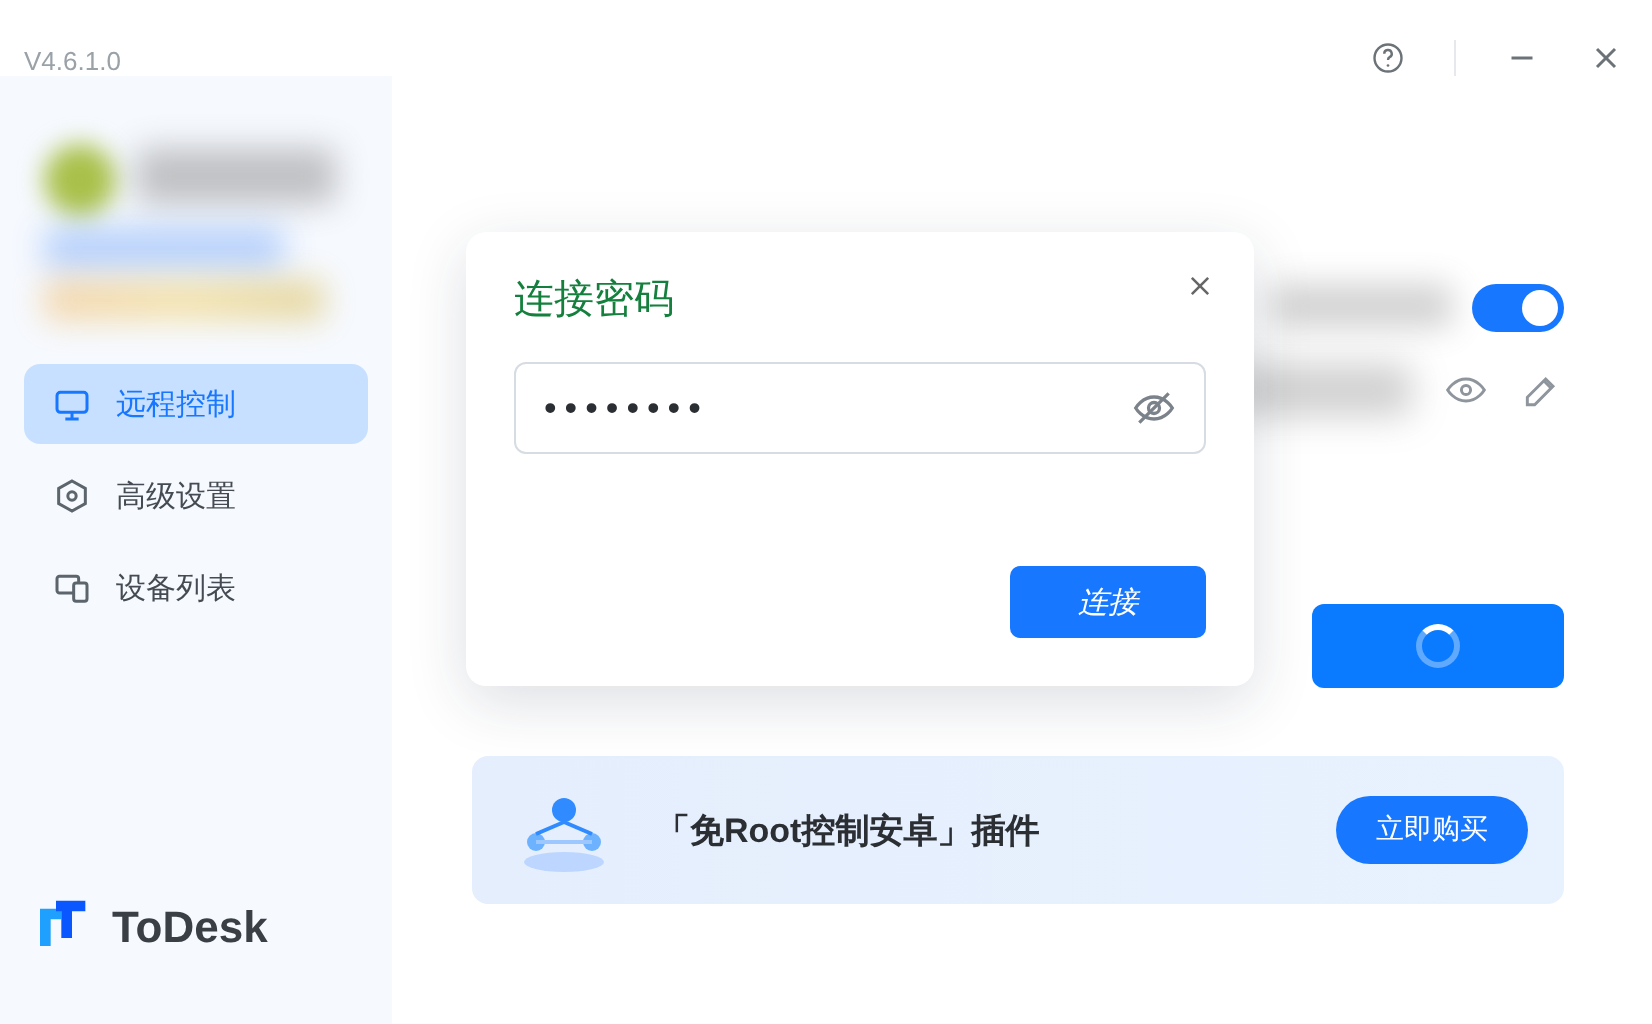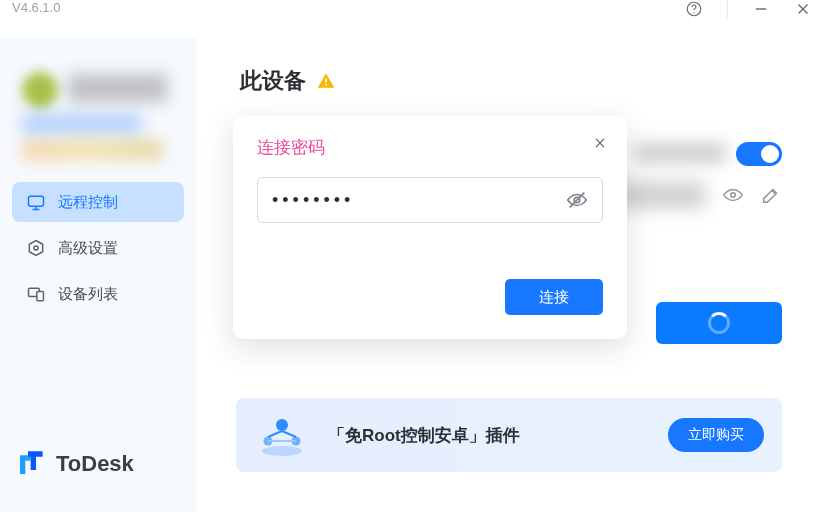--- a/index.html
+++ b/index.html
@@ -3,21 +3,21 @@
 <meta charset="utf-8">
 <style>
   * { margin: 0; padding: 0; box-sizing: border-box; font-family: "Microsoft YaHei", -apple-system, sans-serif; }
   html, body { width: 826px; height: 512px; overflow: hidden; }
   .app {
     width: 826px; height: 512px; background: #fff; position: relative;
     display: flex; flex-direction: column;
   }
   
   .titlebar {
-    height: 38px; display: flex; align-items: flex-start; justify-content: space-between;
+    height: 38px; display: flex; align-items: flex-end; justify-content: space-between;
     padding: 0 14px 0 12px;
     gap: 43px;
   }
   .version { color: #9aa2a8; font-size: 13px; }
   .win-controls { display: flex; align-items: center; gap: 24px; }
   .win-icon { width: 18px; height: 18px; display: flex; align-items: center; justify-content: center; color: #6b7378; }
   .win-icon svg { width: 18px; height: 18px; }
   .divider { width: 1px; height: 18px; background: #e6e8eb; }
 
   
@@ -95,21 +95,21 @@
   }
   .spinner {
     width: 22px; height: 22px; border: 3px solid rgba(255,255,255,.35);
     border-top-color: #fff; border-radius: 50%;
     animation: spin 1s linear infinite;
   }
   @keyframes spin { to { transform: rotate(360deg); } }
 
   
   .promo {
-    position:absolute; left: 40px; right: 44px; top: 360px; height: 74px;
+    position:absolute; left: 40px; right: 44px; top: 340px; height: 74px;
     background: linear-gradient(90deg,#e4eefc,#e8f2ff); border-radius: 8px;
     display:flex; align-items:center; padding: 0 18px; gap: 18px; overflow:hidden;
   }
   .promo-icon {
     width: 56px; height: 56px; display:flex; align-items:center; justify-content:center;
   }
   .promo-icon svg { width:48px; height:48px; }
   .promo-text { display:flex; flex-direction:column; gap:4px; }
   .promo-title { font-size: 17px; font-weight: 700; color:#2b2f33; }
   .promo-sub { font-size: 13px; color:#6b7580; }
@@ -122,42 +122,42 @@
   .overlay {
     position:absolute; inset:0; display:flex; align-items:flex-start; justify-content:center;
     pointer-events:none;
   }
   .modal {
     margin-top: 116px; margin-left: 34px;
     width: 394px; background:#fff; border-radius: 10px;
     box-shadow: 0 8px 30px rgba(26,40,70,.15); padding: 20px 24px 24px 24px;
     pointer-events:auto; position:relative;
   }
-  .modal-title { font-size: 17px; color:#ec4899; }
+  .modal-title { font-size: 20px; color:#15803d; }
   .modal-close {
     position:absolute; right:18px; top:18px; width:18px; height:18px; color:#666;
     display:flex; align-items:center; justify-content:center; cursor:pointer;
   }
   .modal-close svg { width:14px; height:14px; }
   .dev-line { margin-top: 26px; font-size:14px; color:#6a7078; display:flex; align-items:center; gap:6px; }
   .dev-blur { width:110px; height:18px; background:#888; filter: blur(8px); opacity:.35; border-radius:3px; }
   .pw-wrap {
     margin-top: 18px; height: 46px; border:1px solid #d7dce2; border-radius:6px;
     display:flex; align-items:center; padding: 0 14px; gap:10px;
   }
   .pw-input {
     flex:1; border:none; outline:none; font-size:18px; letter-spacing:4px; color:#2b2f33;
     background:transparent;
   }
   .eye-off { width:22px; height:22px; color:#7b828a; display:flex; align-items:center; }
   .eye-off svg{ width:22px; height:22px; }
   .modal-actions { display:flex; justify-content:flex-end; margin-top: 56px; }
   .btn-primary {
     height: 36px; padding: 0 34px; background:#1877ff; color:#fff; border-radius:5px;
-    font-size:15px; display:flex; align-items:center; cursor:pointer;
+    font-size:15px; display:flex; align-items:center; cursor:pointer;font-style:italic;
   }
 
   
   .plugin-tiles { width:20px; height:20px; display:grid; grid-template-columns: repeat(2,9px); grid-template-rows: repeat(2,9px); gap:2px; }
   .plugin-tiles span { width:9px; height:9px; border-radius:2px; }
 </style>
 </head>
 <body>
 
 <div class="app">
@@ -233,30 +233,20 @@
           <svg viewBox="0 0 48 48">
               <path d="M6 14 L22 14 L22 22 L14 22 L14 42 L6 42 Z" fill="#1fa0ff"></path>
               <path d="M18 8 L40 8 L40 16 L30 16 L30 36 L22 36 L22 16 L18 16 Z" fill="#0a57ff"></path>
             </svg>
         </span>
         <span class="brand-name">ToDesk</span>
       </div>
     </div>
 
     <div class="content">
-      <div class="sect-title">
-        <span>此设备</span>
-        <span class="warn-icon">
-          <svg viewBox="0 0 24 24">
-              <path d="M12 3 L22 20 L2 20 Z" fill="#f7b500"></path>
-              <rect x="11" y="9" width="2" height="5" fill="#fff"></rect>
-              <rect x="11" y="15.5" width="2" height="2" fill="#fff"></rect>
-            </svg>
-        </span>
-      </div>
 
       <div class="blur-label-right"></div>
       <div class="row-controls">
         <div class="toggle"></div>
       </div>
 
       <div class="info-row">
         <div class="blur-id"></div>
         <span class="small-ic">
           <svg viewBox="0 0 24 24" fill="none" stroke="currentColor" stroke-width="1.6">

